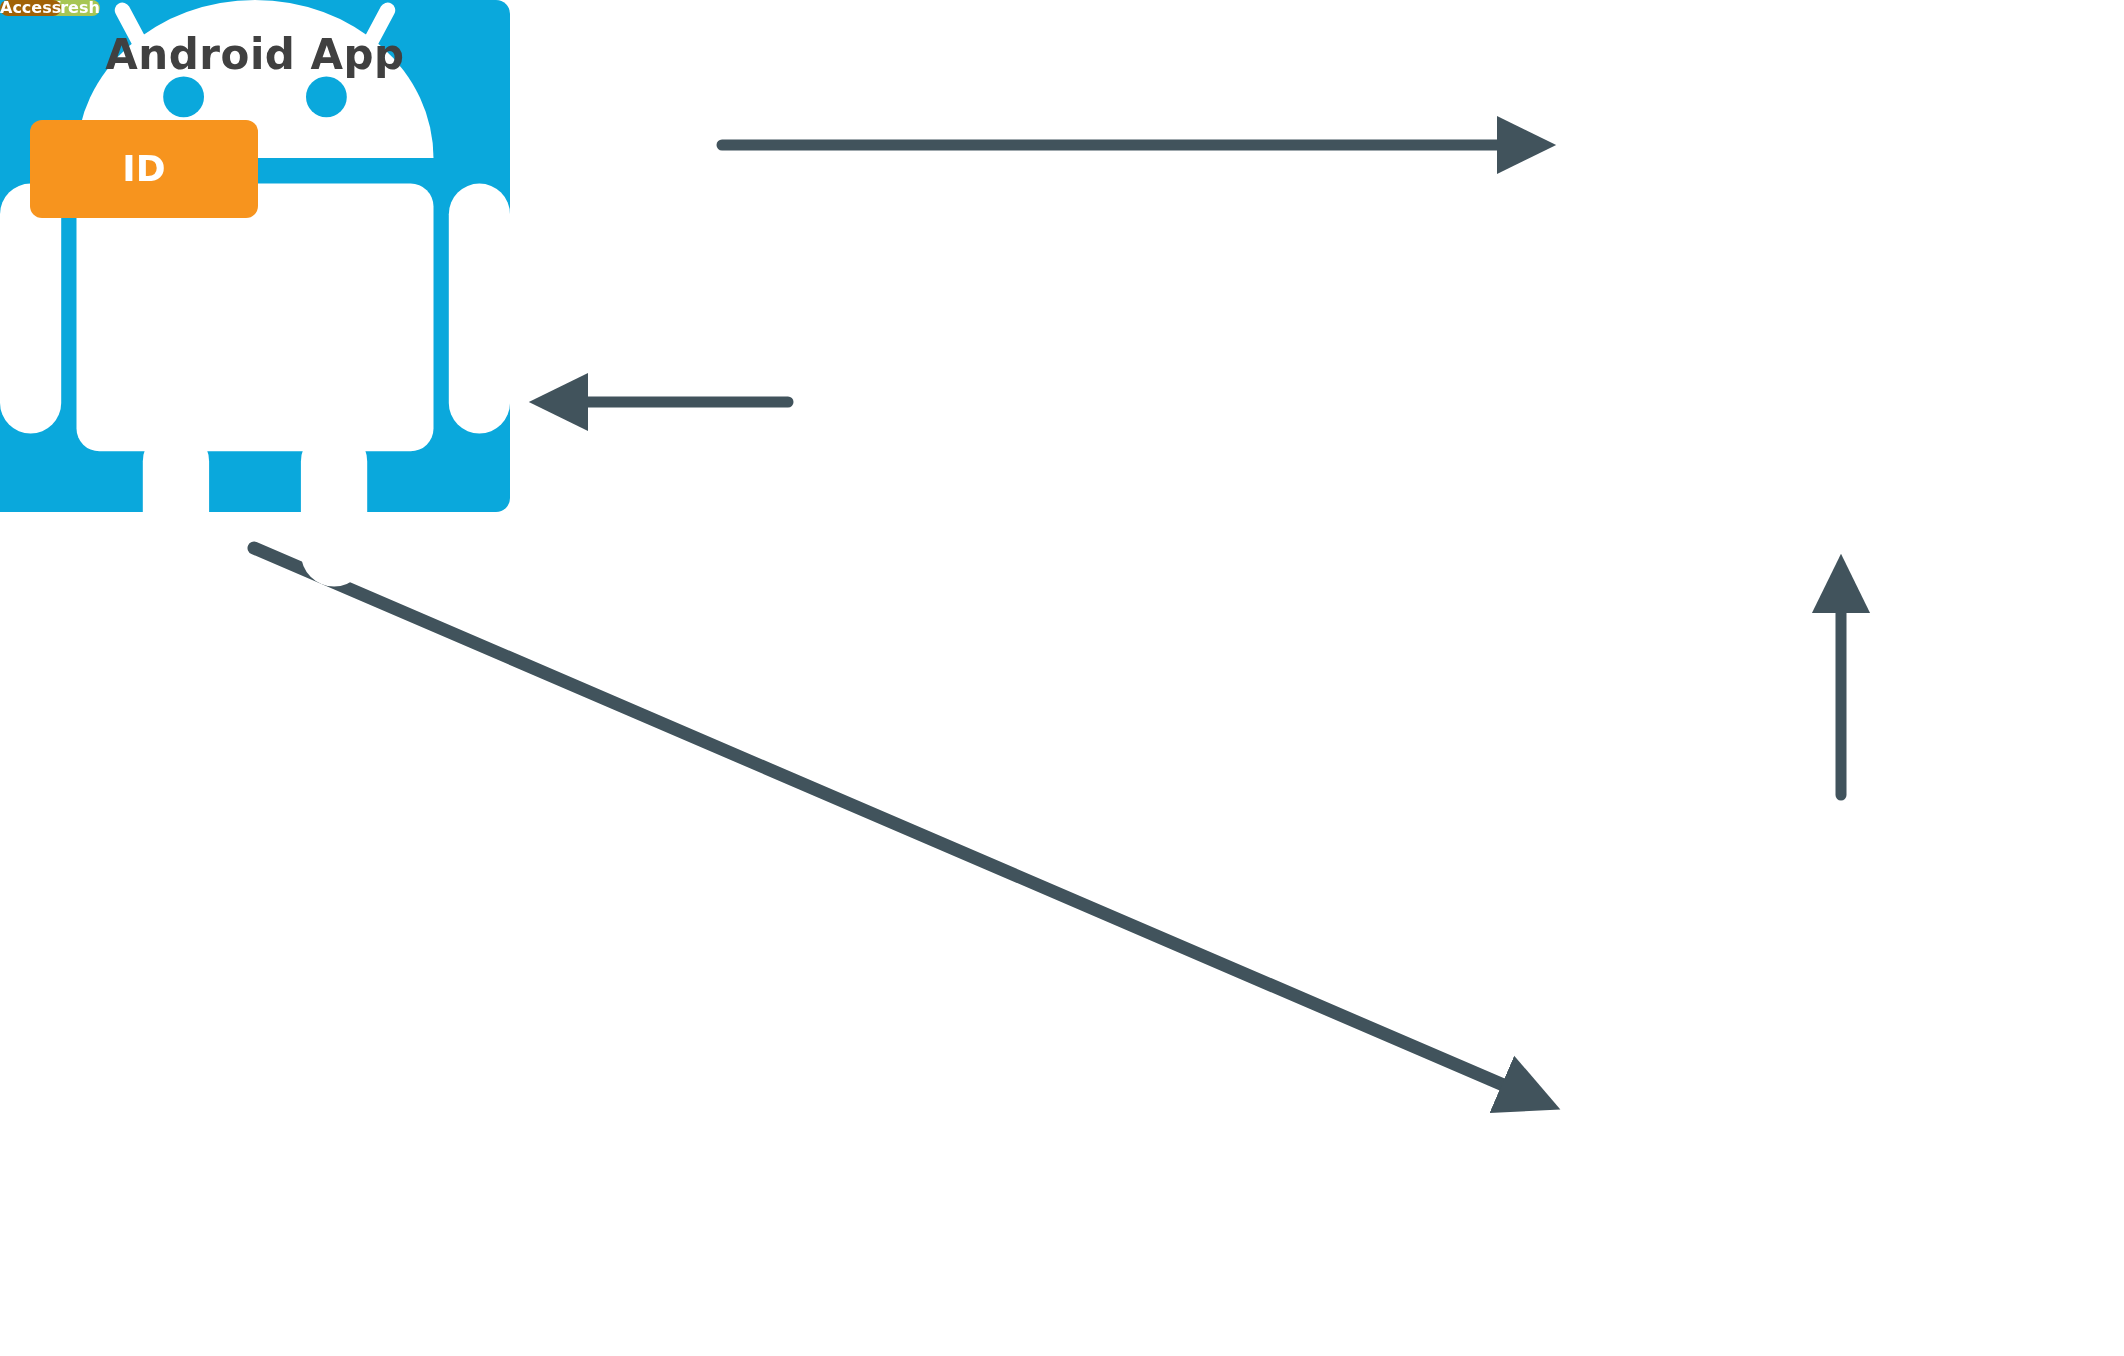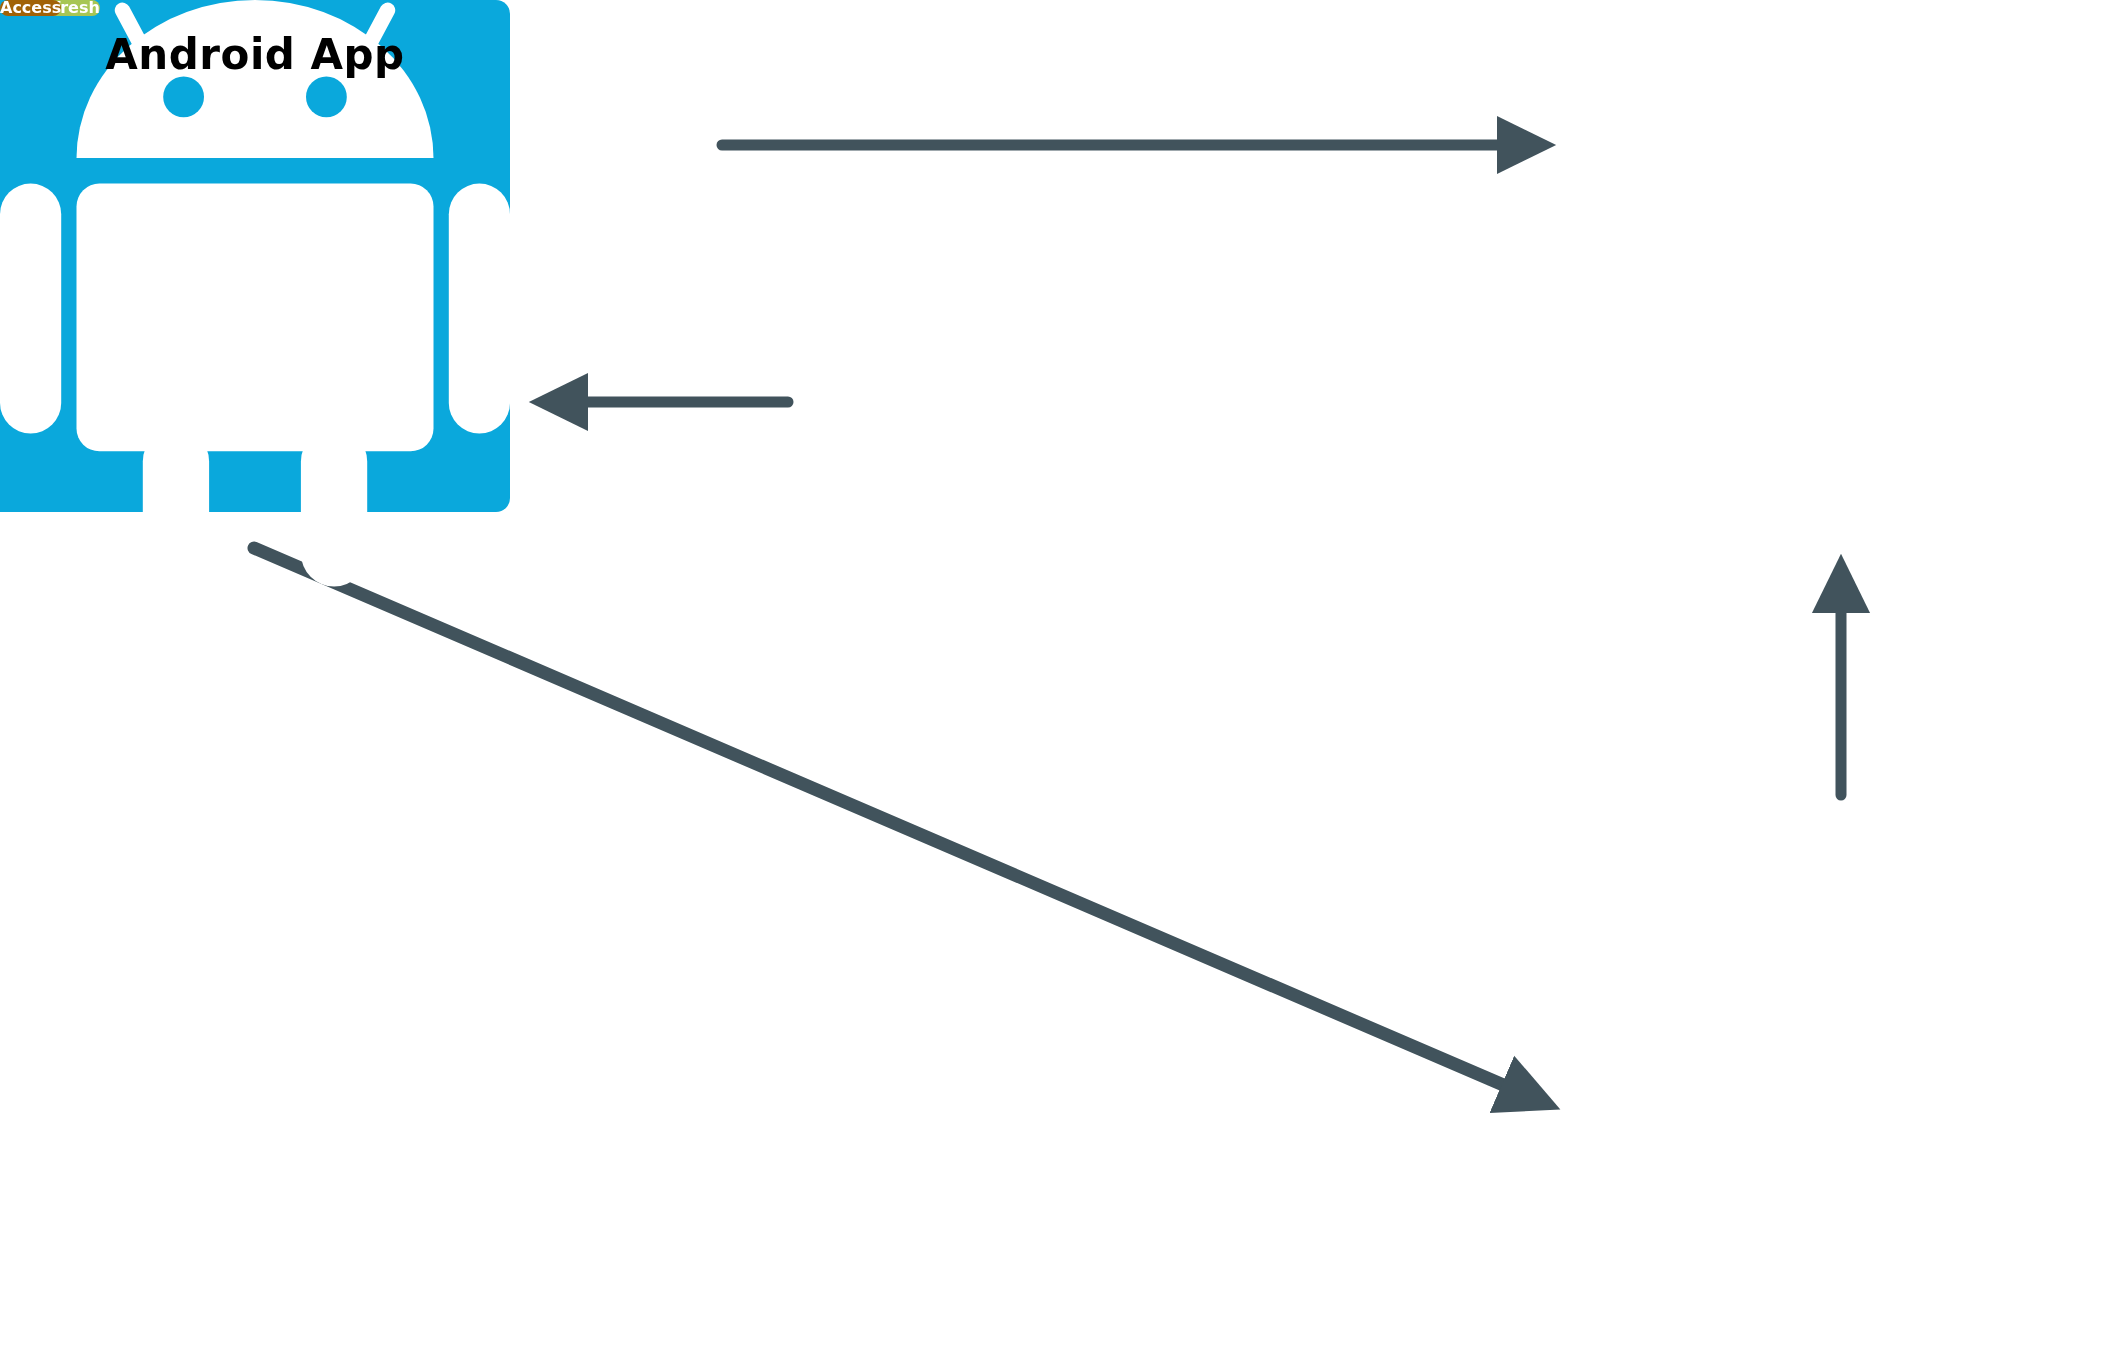--- a/index.html
+++ b/index.html
@@ -23,21 +23,21 @@
     position: absolute;
     background: #0aa8dc;
     border-radius: 14px;
     box-sizing: border-box;
   }
   .node-title {
     position: absolute;
     left: 0;
     right: 0;
     text-align: center;
-    color: #000000;
+    color: #404040;
     font-weight: bold;
     letter-spacing: 0.5px;
   }
 
   
   .chip {
     position: absolute;
     border-radius: 12px;
     display: flex;
     align-items: center;
@@ -161,20 +161,21 @@
 
     <line x1="254" y1="548" x2="1515" y2="1090" stroke="#41535c" stroke-width="13" stroke-linecap="round" marker-end="url(#ah-diag)"></line>
 
     <line x1="1841" y1="795" x2="1841" y2="600" stroke="#41535c" stroke-width="11" stroke-linecap="round" marker-end="url(#ah-up)"></line>
   </svg>
 
   
   <div class="node" id="android-app">
     <div class="node-title" id="android-app-title">Android App</div>
 
+    <div class="chip chip-id" id="chip-app-id">ID</div>
     <div class="chip chip-refresh" id="chip-app-refresh">Refresh</div>
     <div class="chip chip-access" id="chip-app-access">Access</div>
 
     
     <svg id="android-robot" viewBox="0 0 200 230" xmlns="http://www.w3.org/2000/svg">
 
       <line x1="48" y1="4" x2="64" y2="34" stroke="#ffffff" stroke-width="6" stroke-linecap="round"></line>
       <line x1="152" y1="4" x2="136" y2="34" stroke="#ffffff" stroke-width="6" stroke-linecap="round"></line>
 
       <path d="M30 62 A70 62 0 0 1 170 62 Z" fill="#ffffff"></path>

